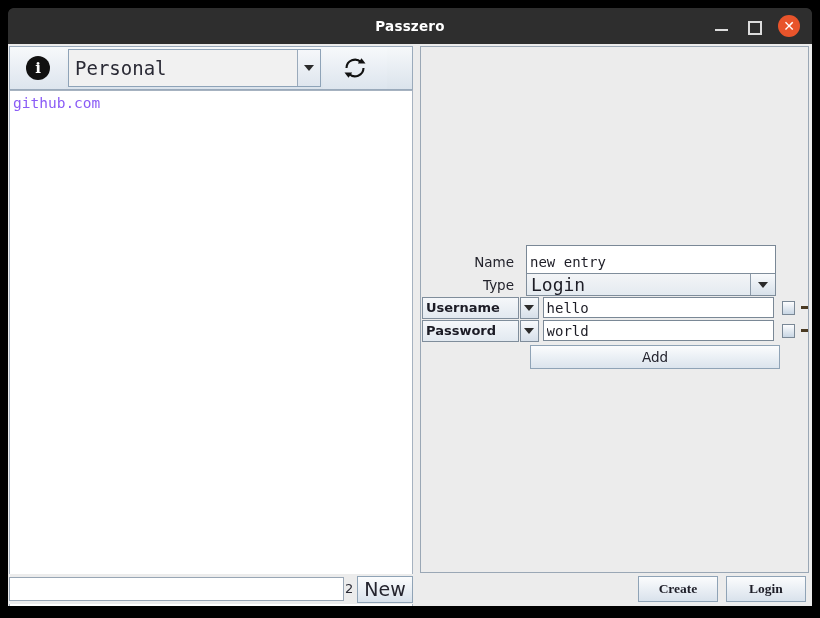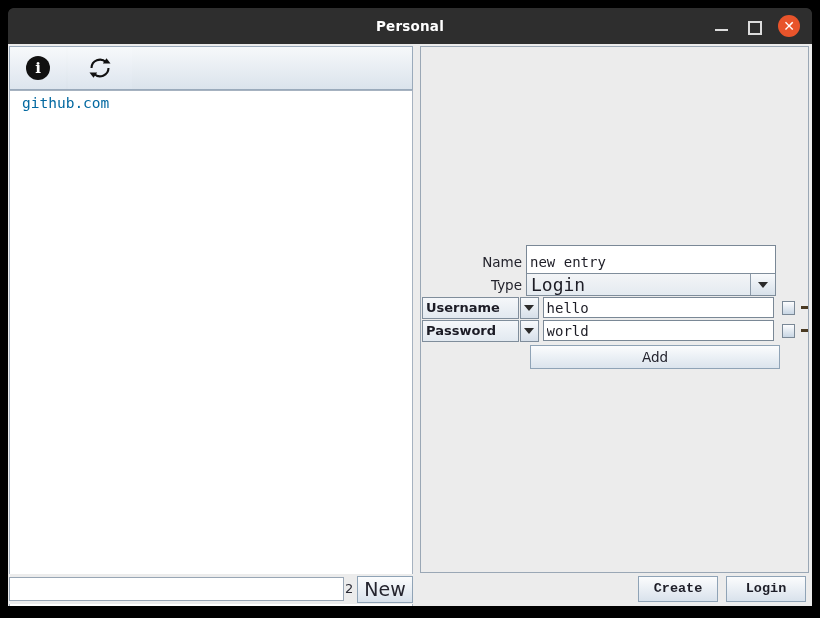--- a/index.html
+++ b/index.html
@@ -192,23 +192,23 @@
     height: 529px;
     background: #ffffff;
     border: 1px solid #a6b2c0;
     box-sizing: border-box;
     overflow: hidden;
     padding-top: 2px;
   }
   .entry-item {
     font-family: "DejaVu Sans Mono", monospace;
     font-size: 14.5px;
-    color: #0369a1;
+    color: #8b5cf6;
     line-height: 20px;
-    padding-left: 12px;
+    padding-left: 3px;
     cursor: default;
   }
 
   #left-footer {
     position: absolute;
     left: 1px;
     bottom: 2px;
     width: 404px;
     height: 30px;
     display: flex;
@@ -277,21 +277,21 @@
   }
   .form-row {
     display: flex;
     align-items: center;
     height: 23px;
     margin-bottom: 0px;
   }
   .row-label {
     width: 105px;
     text-align: right;
-    padding-right: 4px;
+    padding-right: 12px;
     font-family: "DejaVu Sans", sans-serif;
     font-size: 13.5px;
     color: #23232c;
     box-sizing: border-box;
   }
   .text-input {
     width: 250px;
     height: 21px;
     background: #ffffff;
     border: 1px solid #7a8896;
@@ -426,36 +426,36 @@
     bottom: 4px;
     display: flex;
     gap: 8px;
   }
   .footer-btn {
     width: 80px;
     height: 26px;
     background: linear-gradient(to bottom, #fbfcfd 0%, #d9e2ec 100%);
     border: 1px solid #8fa3b6;
     box-sizing: border-box;
-    font-family: Liberation Mono, monospace;
+    font-family: Liberation Serif, serif;
     font-size: 13.5px;
     font-weight: bold;
     color: #1e1e28;
     text-align: center;
     line-height: 24px;
     cursor: default;
   }
 </style>
 </head>
 <body>
 
 <div id="window">
 
   <div id="titlebar">
-    <div id="title-text">Personal</div>
+    <div id="title-text">Passzero</div>
 
     <div class="win-btn" id="btn-min">
       <span class="glyph"></span>
     </div>
     <div class="win-btn" id="btn-max">
       <span class="glyph"></span>
     </div>
     <div class="win-btn" id="btn-close">
       <span class="glyph">✕</span>
     </div>
@@ -464,20 +464,26 @@
   <div id="client">
 
     <div id="left-pane">
 
       <div id="left-toolbar">
 
         <div id="info-btn">
           <span class="info-circle">i</span>
         </div>
 
+        <div id="vault-combo">
+          <span class="combo-value">Personal</span>
+          <span class="combo-arrow-box">
+            <span class="arrow-down"></span>
+          </span>
+        </div>
 
         <div id="refresh-btn">
           <svg width="30" height="30" viewBox="0 0 30 30">
             <path d="M 6.5 15 A 8.5 8.5 0 0 1 21 9.2" fill="none" stroke="#111" stroke-width="2.1"></path>
             <path d="M 23.5 15 A 8.5 8.5 0 0 1 9 20.8" fill="none" stroke="#111" stroke-width="2.1"></path>
             <polygon points="21.5,5.2 25.5,10.6 17.8,10.6" fill="#111"></polygon>
             <polygon points="8.5,24.8 4.5,19.4 12.2,19.4" fill="#111"></polygon>
           </svg>
         </div>
       </div>

